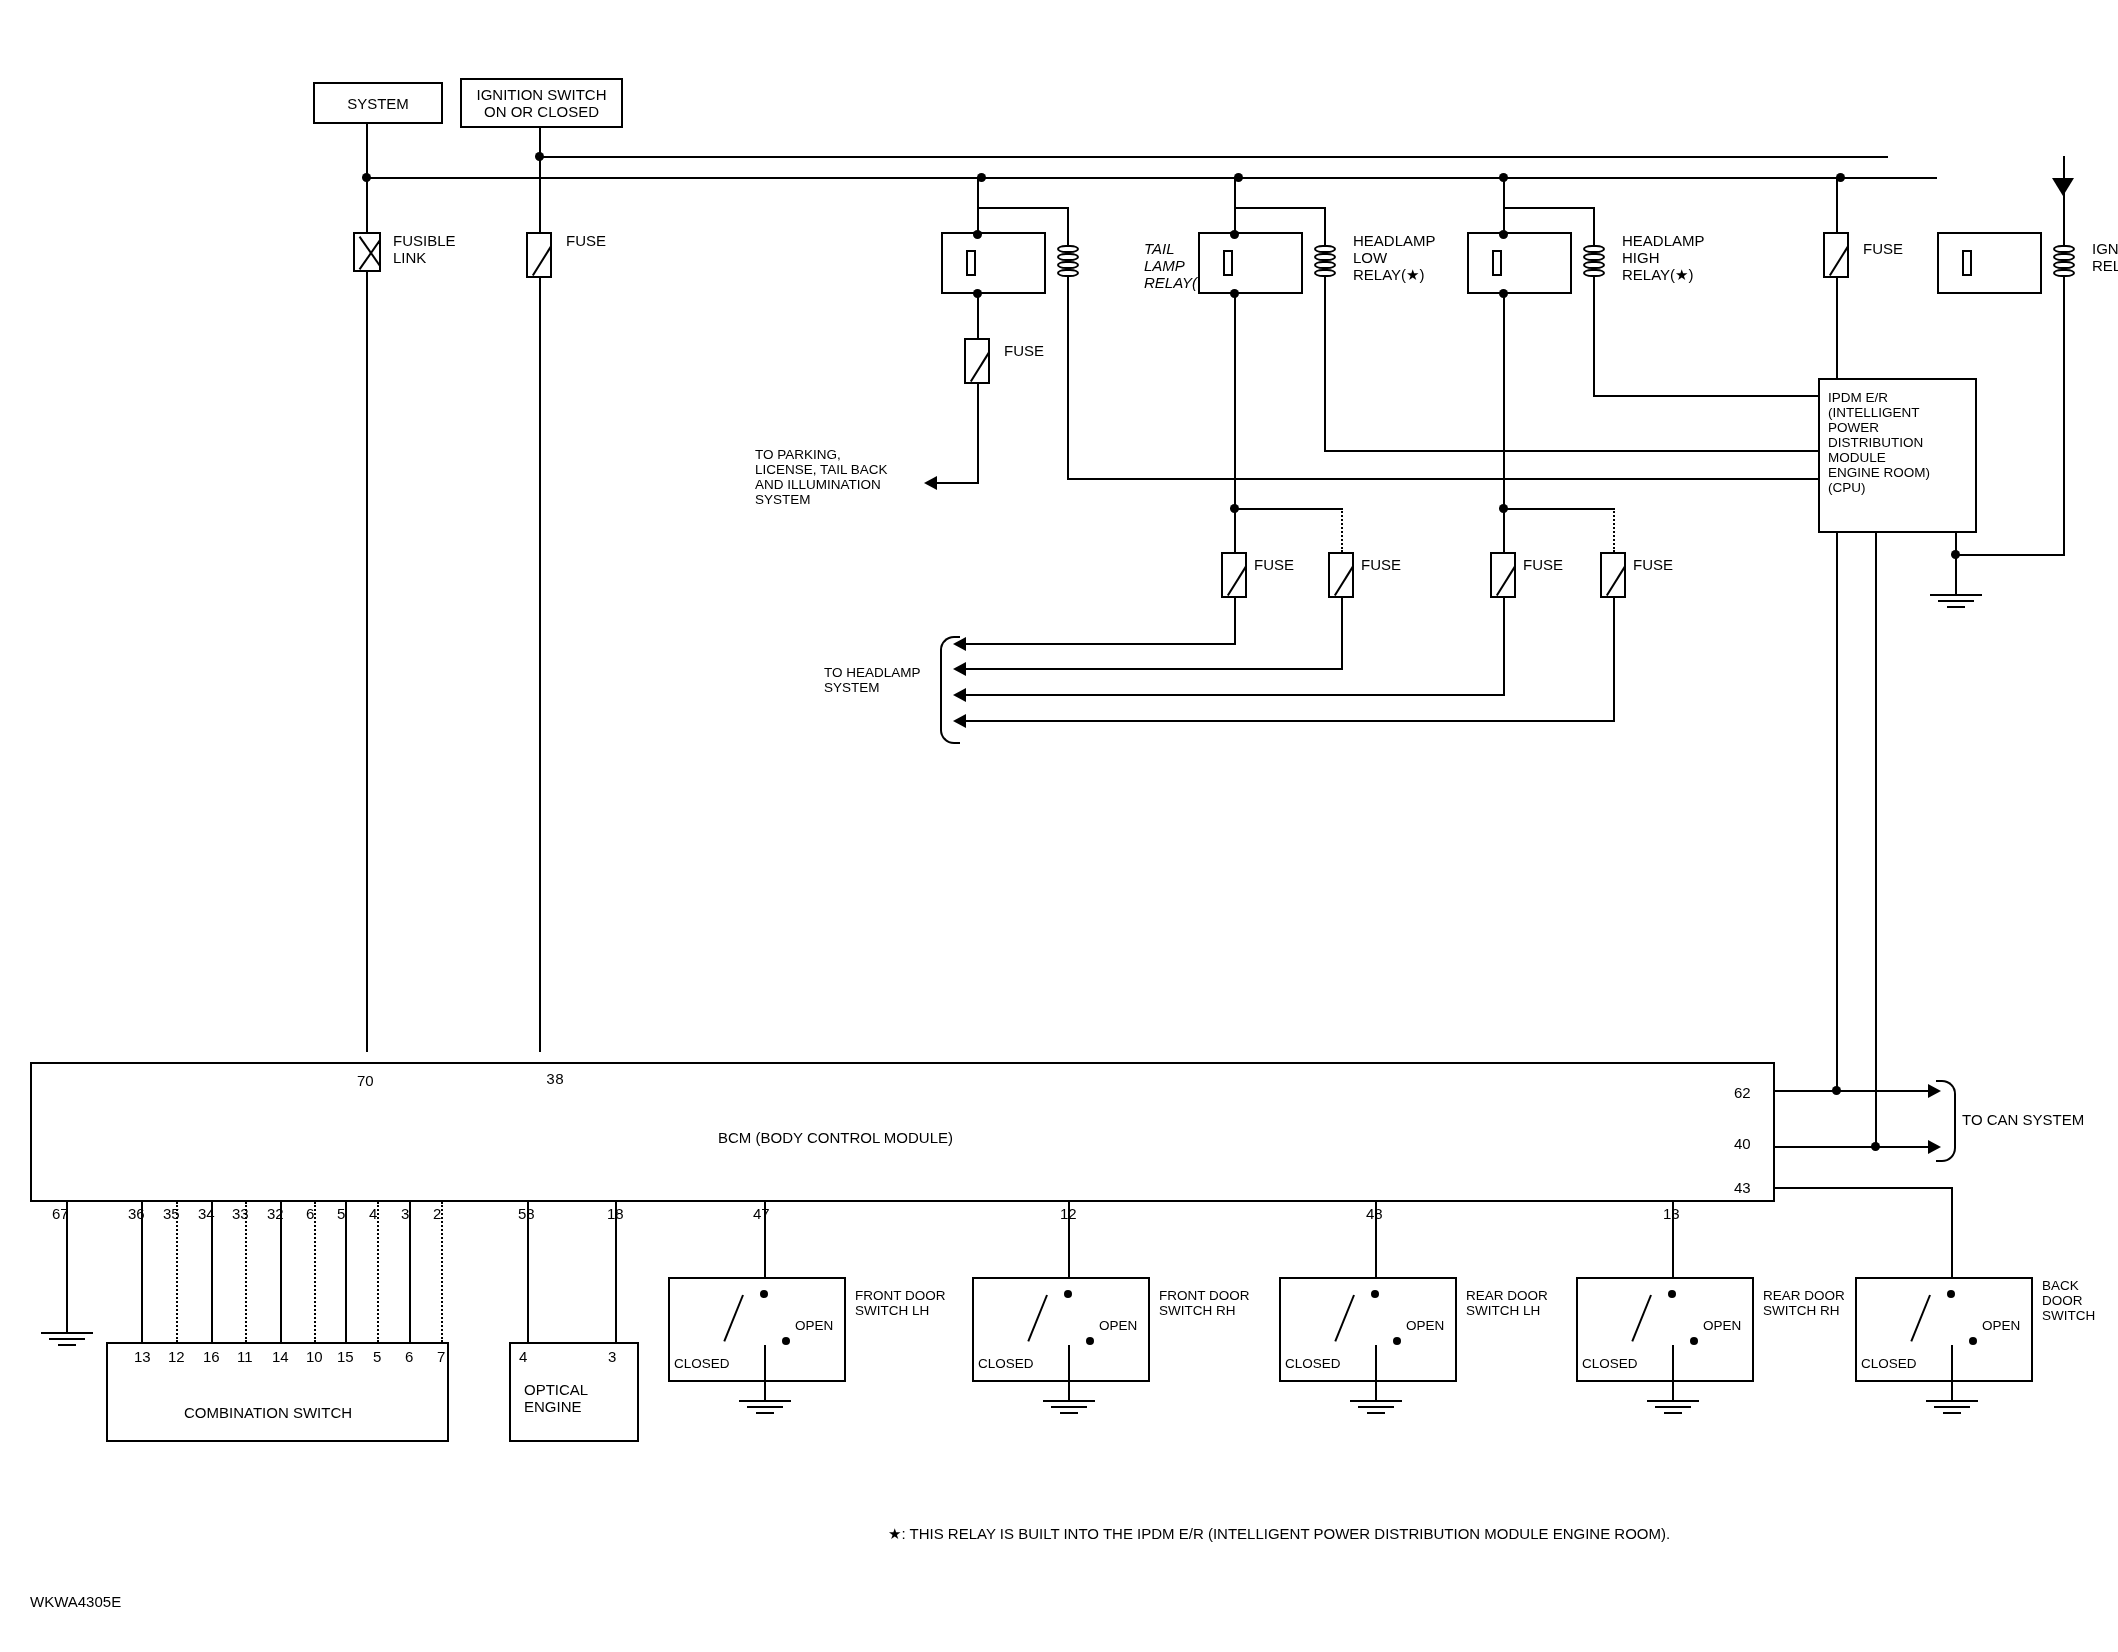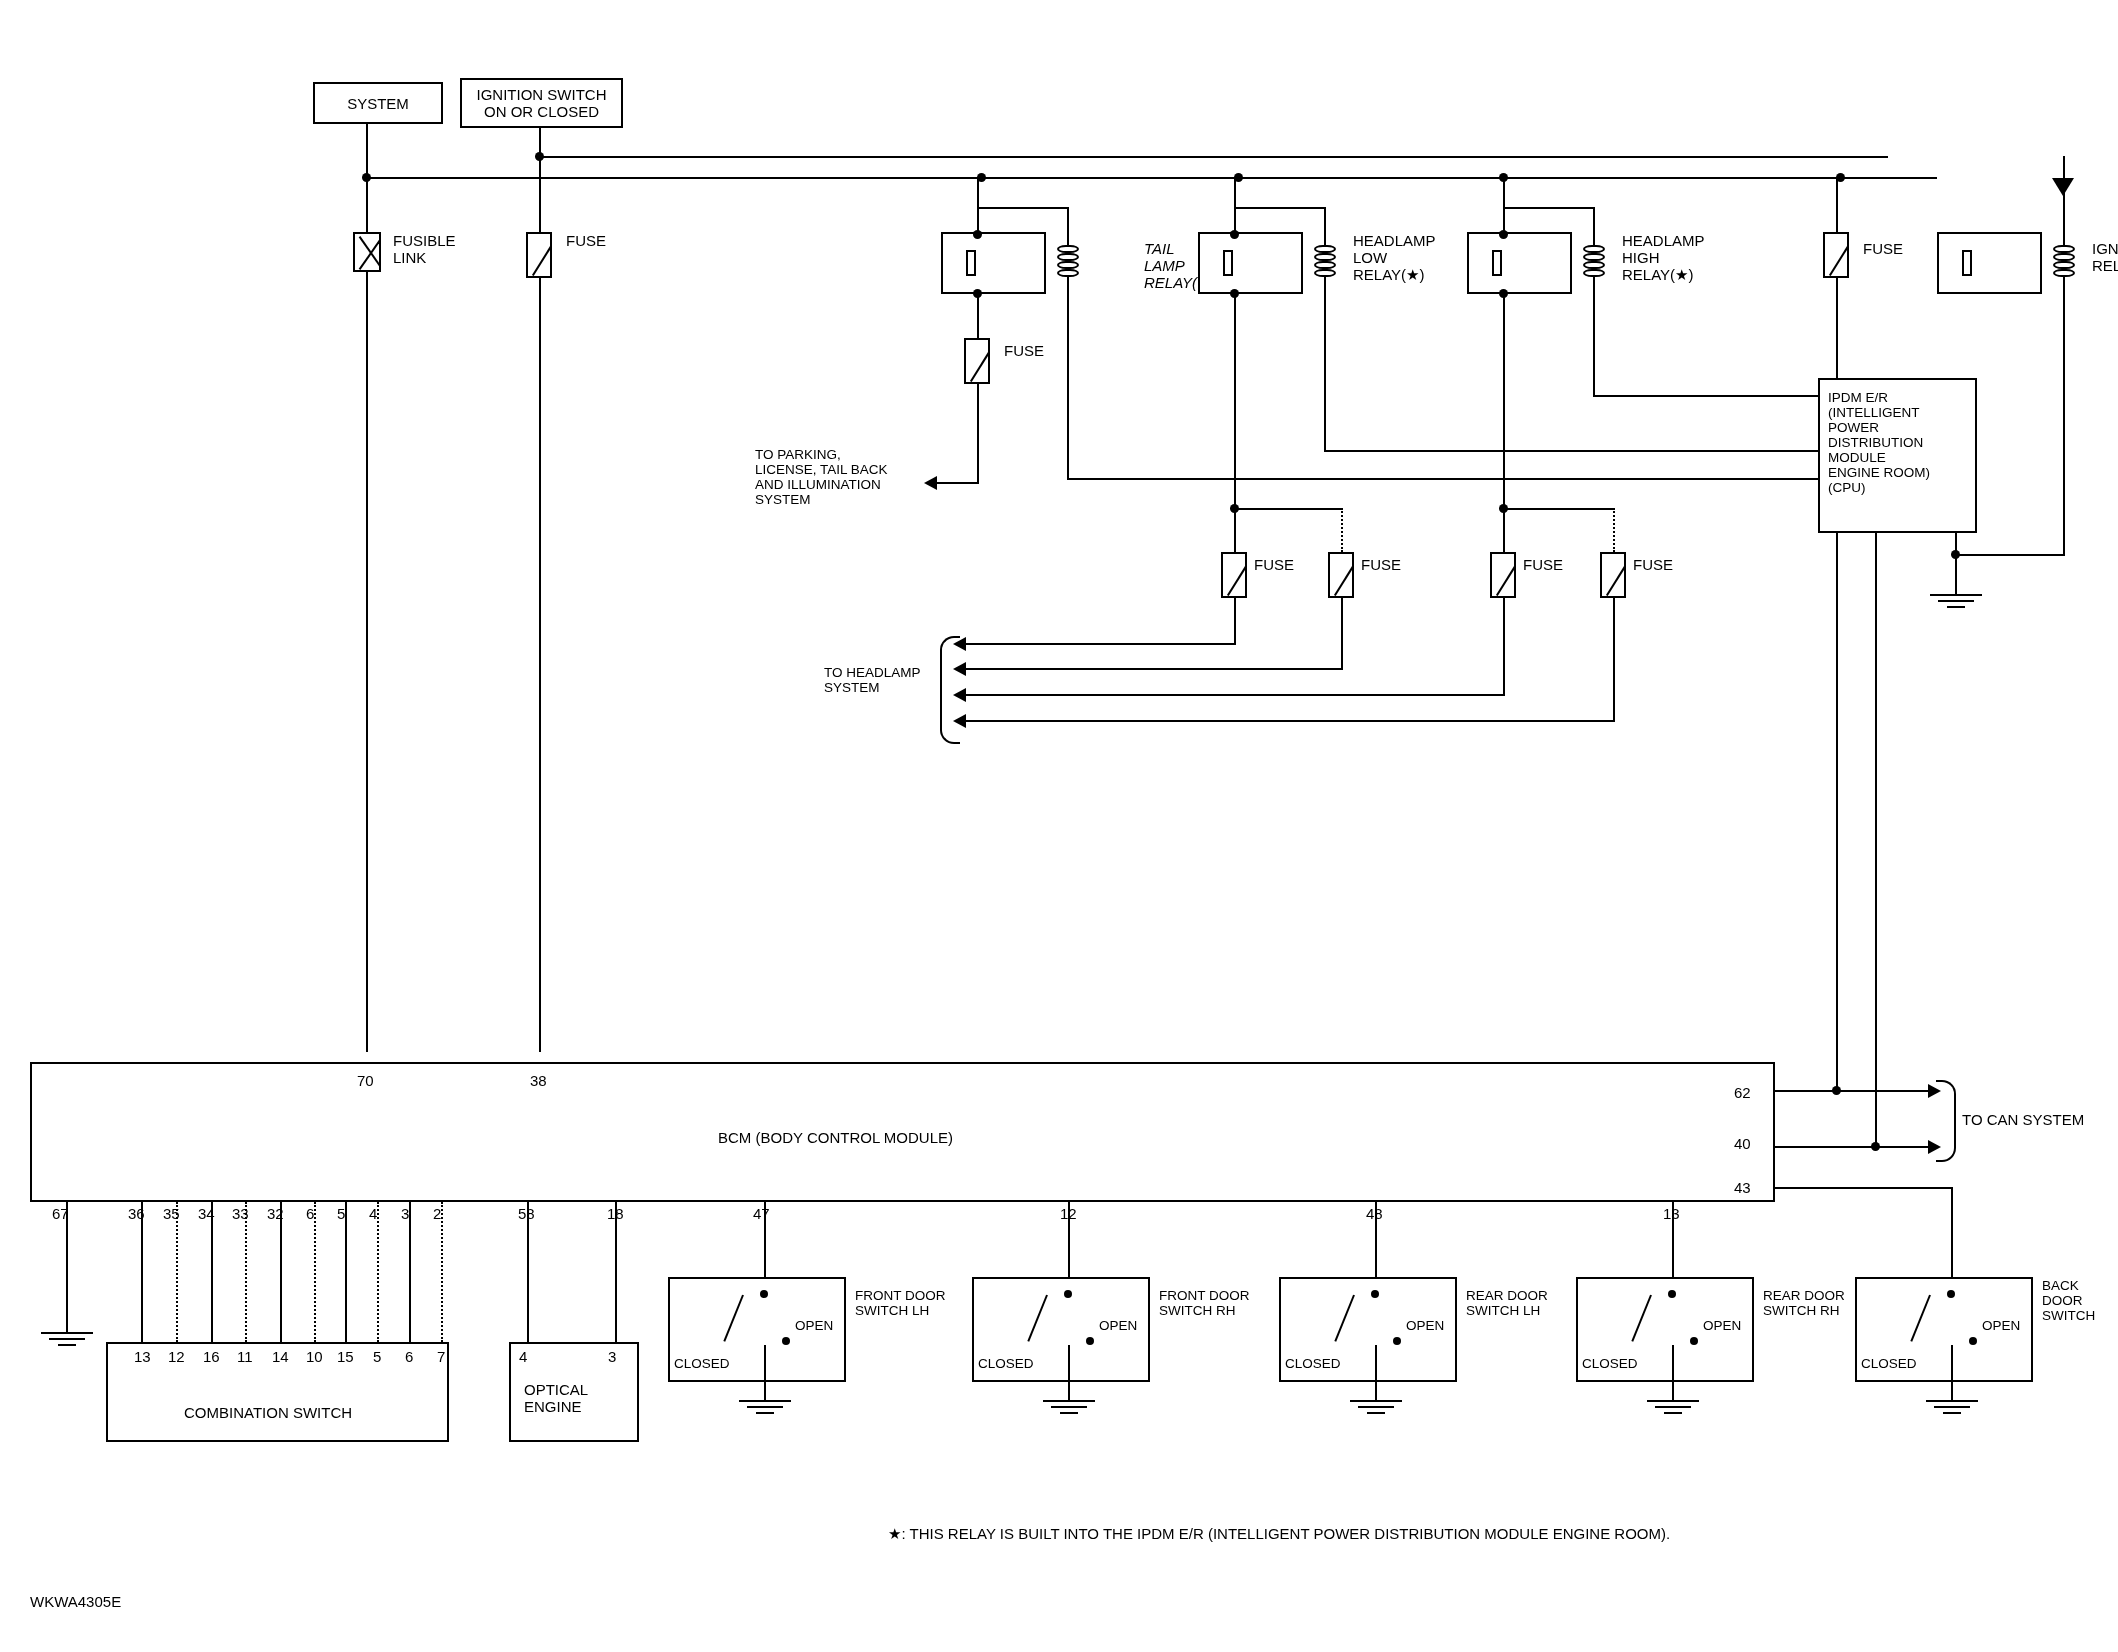--- a/index.html
+++ b/index.html
@@ -332,21 +332,21 @@
   <div class="v" style="left:1836px; top:533px; height:557px;"></div>
   <div class="v" style="left:1875px; top:533px; height:613px;"></div>
   <div class="v" style="left:1955px; top:533px; height:21px;"></div>
 
   <div class="box" style="left:30px; top:1062px; width:1745px; height:140px;"></div>
   <div class="lbl" style="left:718px; top:1129px;">BCM (BODY CONTROL MODULE)</div>
 
   <div class="v" style="left:1773px; top:1062px; height:140px;"></div>
 
   <div class="lbl num" style="left:357px; top:1072px;">70</div>
-  <div class="lbl num" style="left:530px; top:1072px;">38</div>
+  <div class="lbl num" style="left:546px; top:1072px;font-family:Liberation Mono, monospace;">38</div>
 
   <div class="lbl num" style="left:1734px; top:1084px;">62</div>
   <div class="lbl num" style="left:1734px; top:1135px;">40</div>
   <div class="lbl num" style="left:1734px; top:1179px;">43</div>
 
   <div class="h" style="left:1773px; top:1090px; width:155px;"></div>
   <div class="arrowR" style="left:1928px; top:1084px;"></div>
   <div class="dot" style="left:1832px; top:1086px;"></div>
 
   <div class="h" style="left:1773px; top:1146px; width:155px;"></div>

